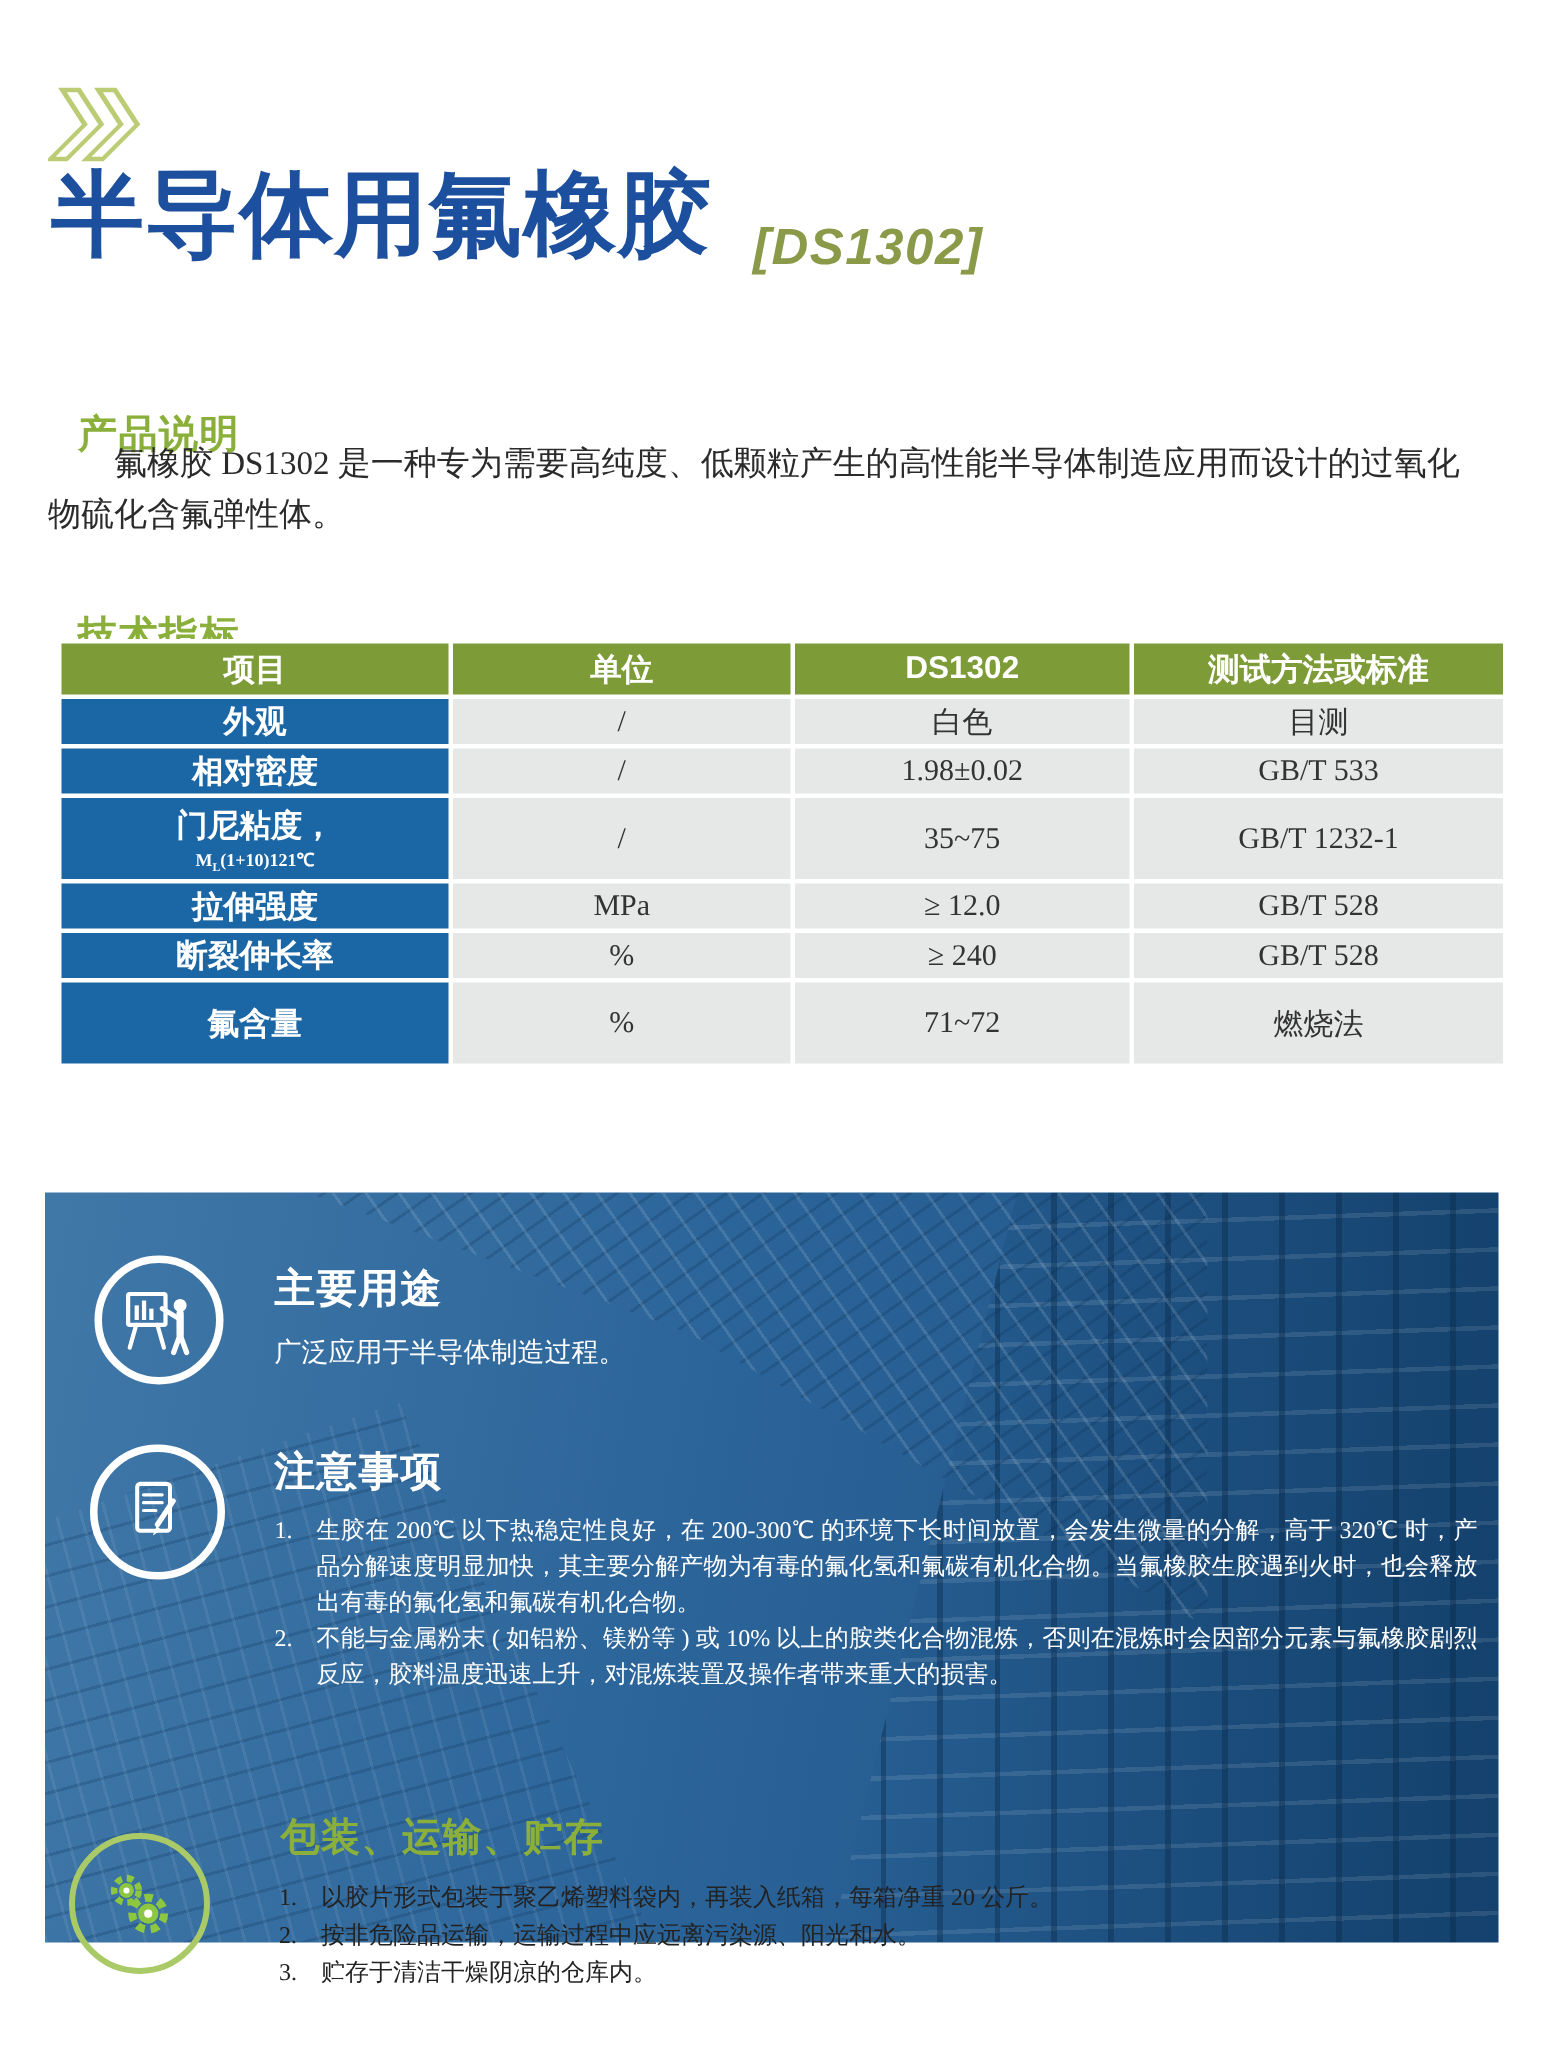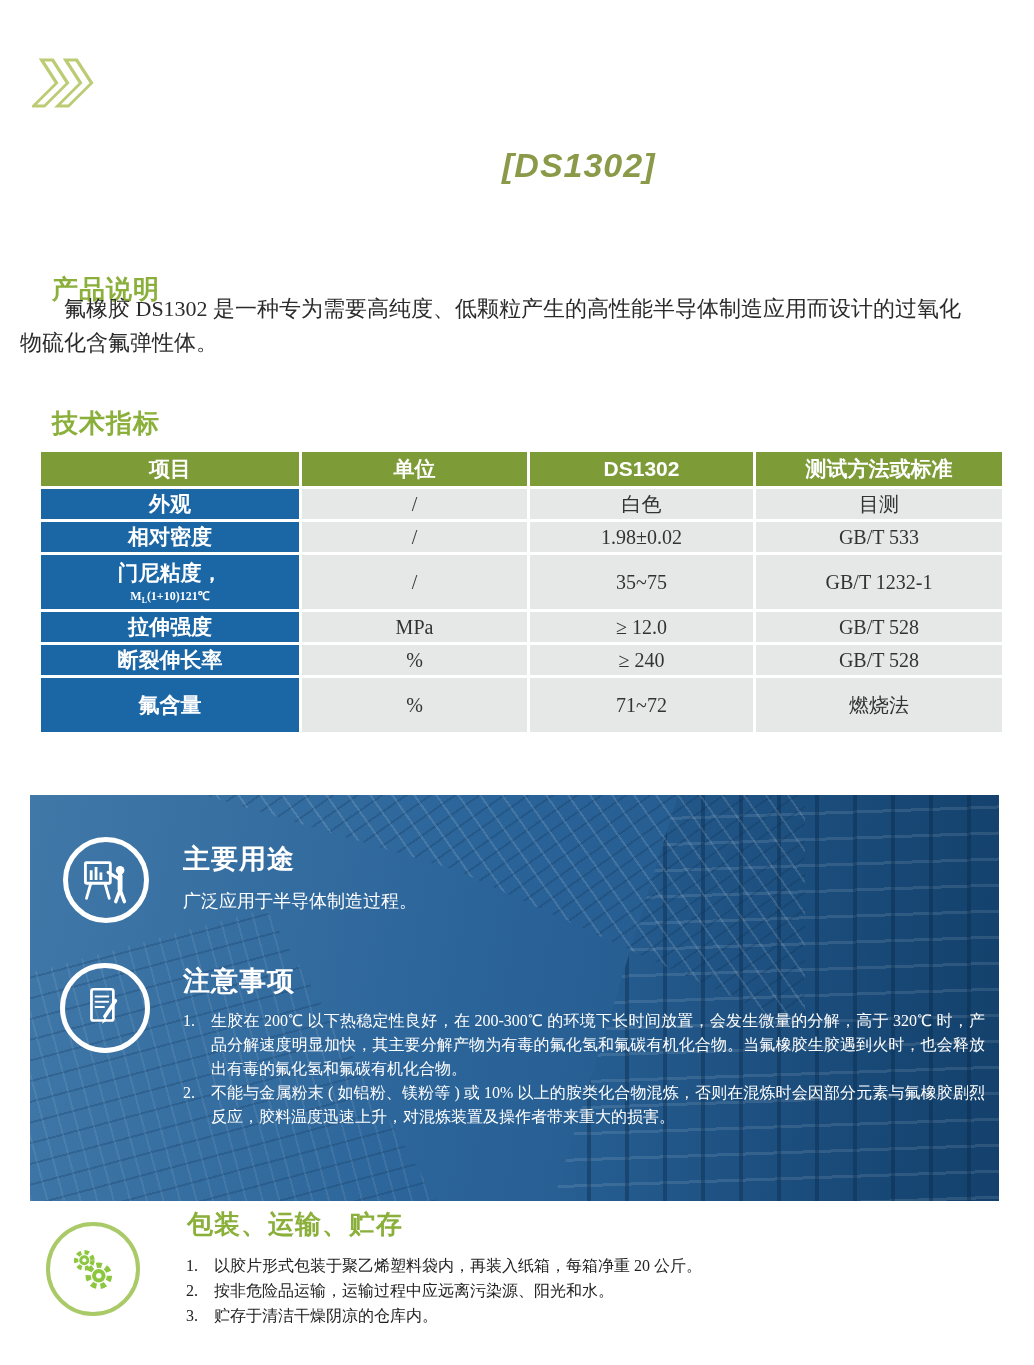--- a/index.html
+++ b/index.html
@@ -20,48 +20,47 @@
     font-size:34px; color:#8a9a49; letter-spacing:1px;
   }
   
   .green-h {
     position:absolute; margin:16px; font-family:"Liberation Sans", sans-serif;
     font-weight:700; font-size:26px; color:#8aaf3a; letter-spacing:1px;
   }
   #h-product  { left:36px; top:256px; }
   #h-specs    { left:36px; top:390px; }
   .product-body {
-    position:absolute; left:20px; top:292px; width:958px; margin:0;
+    position:absolute; left:32px; top:292px; width:958px; margin:0;
     font-size:22px; line-height:1.55; text-indent:2em; color:#2b2b2b;
   }
   
   .specs-table {
     position:absolute; left:38px; top:426px; width:958px;
     border-collapse:separate; border-spacing:3px; background:#fff;
     table-layout:fixed;
-    margin-top:23px;
   }
   .specs-table th, .specs-table td { padding:0 6px; text-align:center; vertical-align:middle; }
   .specs-table thead th {
     background:#7d9b37; color:#fff; height:34px;
     font-family:"Liberation Sans", sans-serif; font-weight:700; font-size:21px;
   }
   .specs-table tbody td { height:30px; }
   .specs-table tbody tr:nth-of-type(3) td,
   .specs-table tbody tr:nth-of-type(6) td { height:54px; }
   .cell-item {
     background:#1b66a5; color:#fff;
     font-family:"Liberation Sans", sans-serif; font-weight:700; font-size:21px;
   }
   .cell-item .cell-line2 { display:block; font-family:"Liberation Serif", serif; font-weight:700; font-size:12px; }
   .cell-item sub { font-size:0.65em; }
   .cell-data { background:#e6e8e7; color:#333; font-size:20px; }
   
   .panel {
-    position:absolute; left:30px; top:795px; width:969px; height:406px;
+    position:absolute; left:30px; top:795px; width:969px; height:500px;
     background:linear-gradient(100deg, #4078a8 0%, #2b6499 45%, #1c5183 100%);
     overflow:hidden; color:#fff;
   }
   .panel .bg-right {
     position:absolute; right:0; top:0; width:46%; height:100%; pointer-events:none;
     background:
       repeating-linear-gradient(90deg, rgba(8,40,72,0) 0 34px, rgba(8,40,72,0.40) 34px 38px),
       repeating-linear-gradient(178deg, rgba(255,255,255,0.10) 0 3px, rgba(255,255,255,0) 3px 26px),
       linear-gradient(90deg, rgba(30,80,120,0), rgba(13,52,90,0.55));
     clip-path:polygon(28% 0, 100% 0, 100% 100%, 0 100%);
@@ -121,20 +120,21 @@
 <div id="page">
 
   <div class="chevron">
     <svg width="62" height="54" viewBox="0 0 62 54">
       <g transform="translate(8,2) skewX(-10)" fill="#ffffff" stroke="#bccc74" stroke-width="3" stroke-linejoin="miter">
         <path d="M2 2 h11 l19 23 -19 23 h-11 l19 -23 z"></path>
         <path d="M26 2 h11 l19 23 -19 23 h-11 l19 -23 z"></path>
       </g>
     </svg>
   </div>
+  <h1 class="page-title">半导体用氟橡胶</h1>
   <div class="model-tag">[DS1302]</div>
 
   <h2 class="green-h" id="h-product">产品说明</h2>
   <p class="product-body">氟橡胶 DS1302 是一种专为需要高纯度、低颗粒产生的高性能半导体制造应用而设计的过氧化物硫化含氟弹性体。</p>
 
   <h2 class="green-h" id="h-specs">技术指标</h2>
   <table class="specs-table">
     <colgroup>
         <col style="width:258px">
         <col style="width:225px">

